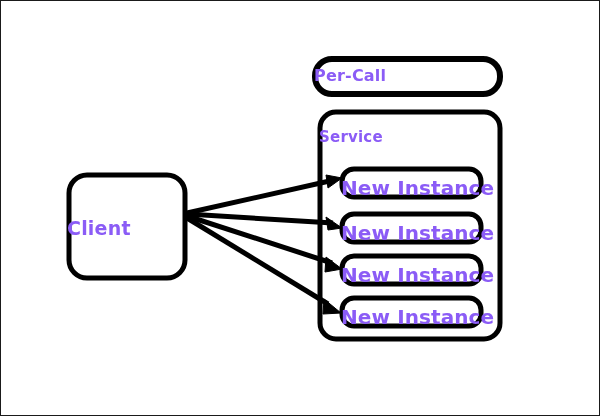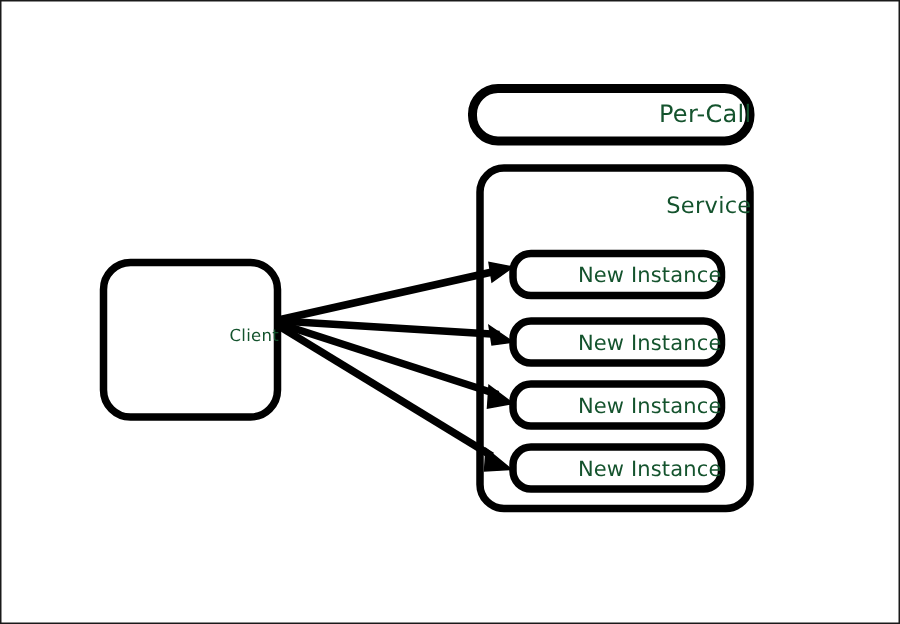--- a/index.html
+++ b/index.html
@@ -21,24 +21,24 @@
   }
   #diagram-svg {
     position: absolute;
     left: 0;
     top: 0;
     width: 600px;
     height: 416px;
   }
   .node-label {
     position: absolute;
-    color: #14532d;
-    font-weight: normal;
+    color: #8b5cf6;
+    font-weight: bold;
     font-family: "DejaVu Sans", sans-serif;
-    text-align: right;
+    text-align: left;
     white-space: nowrap;
     user-select: none;
   }
   .lbl-percall {
     left: 313px;
     top: 65px;
     width: 187px;
     font-size: 16px;
     letter-spacing: 0.2px;
   }
@@ -46,33 +46,33 @@
     left: 318px;
     top: 127px;
     width: 182px;
     font-size: 15px;
     letter-spacing: 0.2px;
   }
   .lbl-client {
     left: 66px;
     top: 216px;
     width: 119px;
-    font-size: 11px;
+    font-size: 19px;
     letter-spacing: 0.2px;
   }
   .lbl-request {
     left: 180px;
     top: 148px;
     width: 140px;
     font-size: 14px;
     letter-spacing: 0.2px;
   }
   .lbl-instance {
     width: 140px;
-    font-size: 14px;
+    font-size: 20px;
     letter-spacing: 0.1px;
   }
   .lbl-inst-0 { left: 340px; top: 175px; }
   .lbl-inst-1 { left: 340px; top: 220px; }
   .lbl-inst-2 { left: 340px; top: 262px; }
   .lbl-inst-3 { left: 340px; top: 304px; }
 </style>
 </head>
 <body>
 

